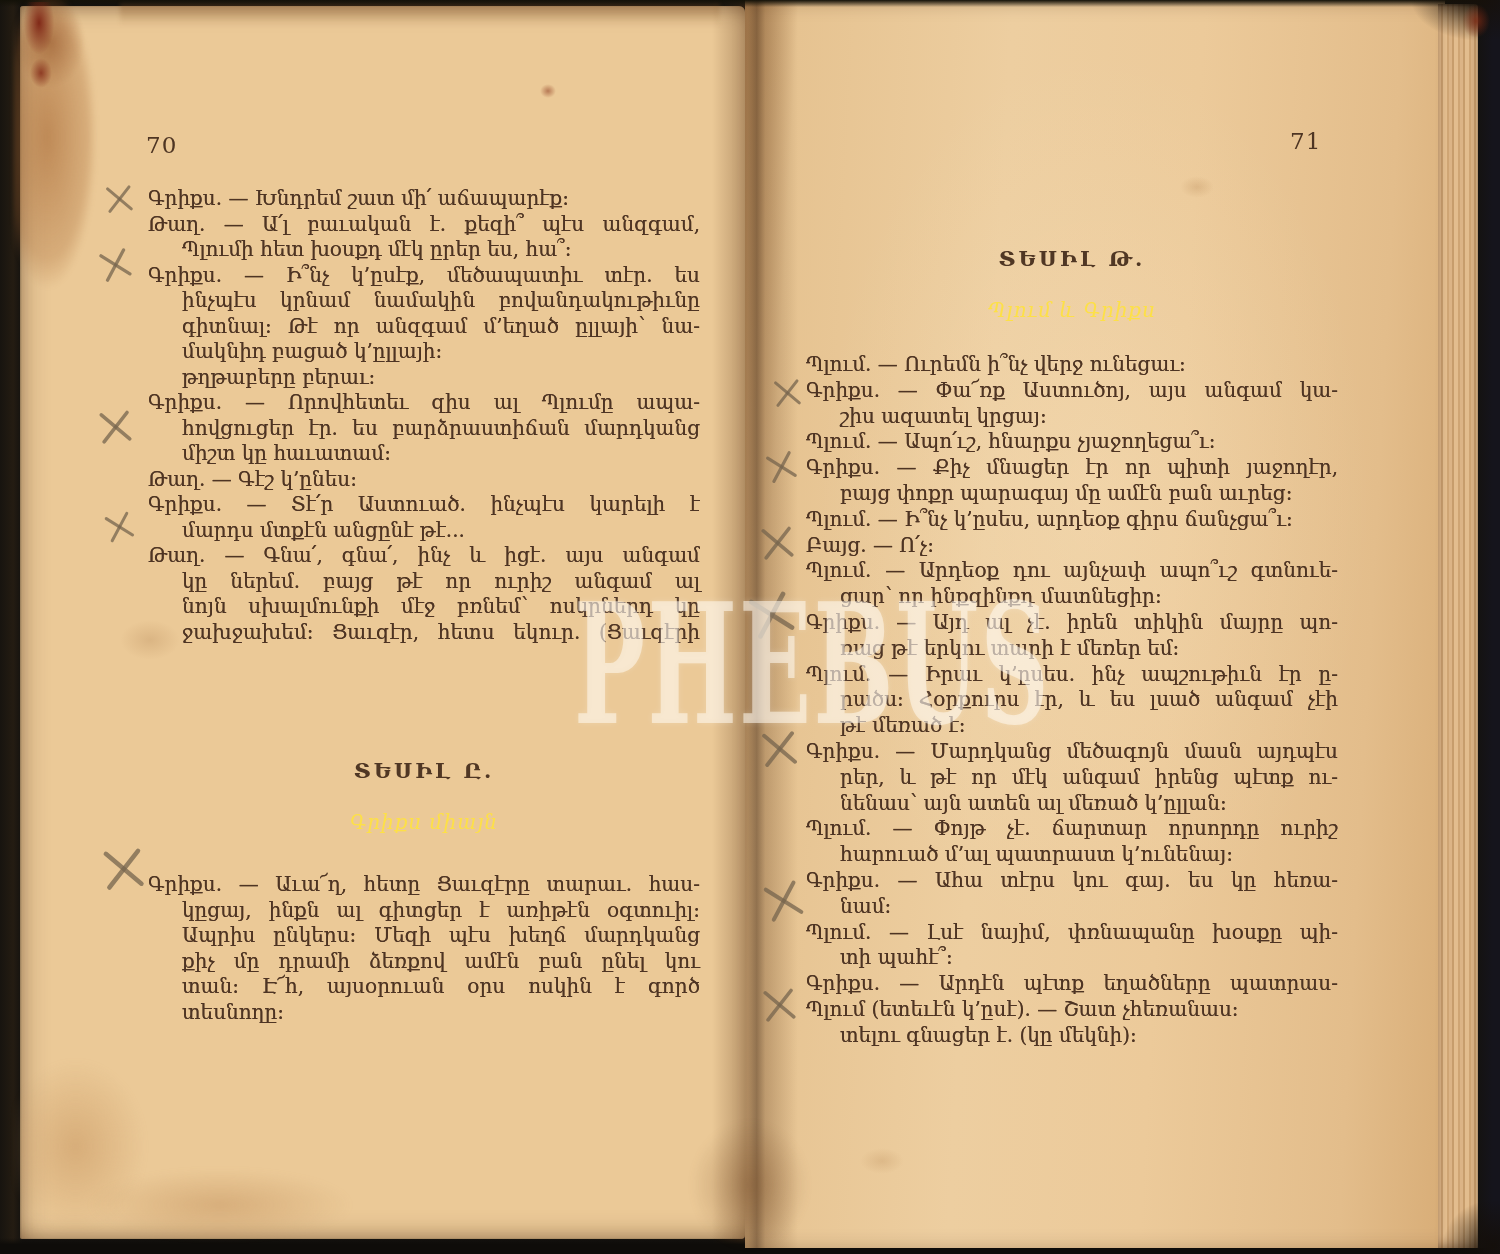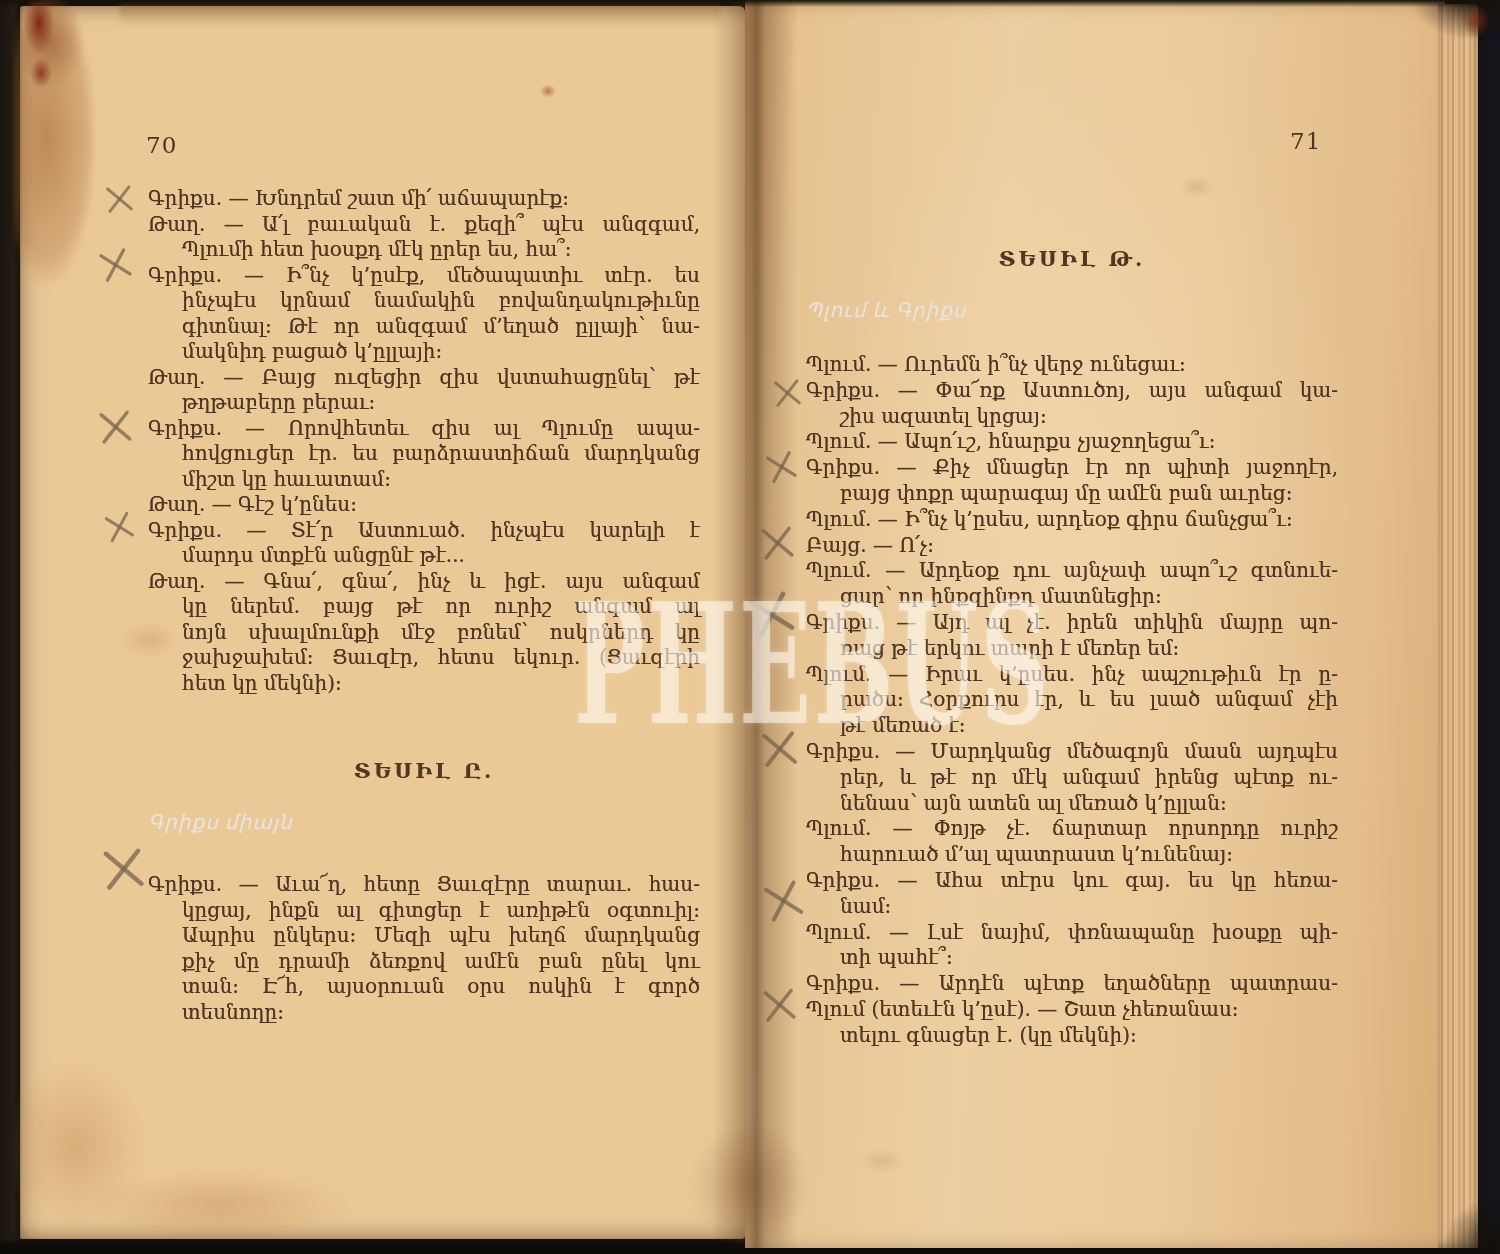--- a/index.html
+++ b/index.html
@@ -62,21 +62,21 @@
   .st-tr-wedge{left:1372px;top:-18px;width:140px;height:84px;background:radial-gradient(ellipse 70% 70% at 78% 20%, rgba(22,16,10,.95), rgba(22,16,10,0) 72%);}
   .st-tr-red{left:1462px;top:4px;width:28px;height:34px;background:radial-gradient(ellipse, rgba(126,42,20,.8), rgba(126,42,20,0) 70%);}
   .st-br-shadow{left:1408px;top:1168px;width:100px;height:92px;background:radial-gradient(ellipse 70% 70% at 85% 85%, rgba(20,14,8,.85), rgba(20,14,8,0) 72%);}
   .st-r-dot1{left:1180px;top:176px;width:34px;height:22px;background:radial-gradient(ellipse, rgba(172,122,70,.25), rgba(172,122,70,0) 70%);}
   .st-r-dot2{left:860px;top:1148px;width:44px;height:26px;background:radial-gradient(ellipse, rgba(172,122,70,.22), rgba(172,122,70,0) 70%);}
   .st-gut-bot{left:690px;top:1120px;width:120px;height:130px;background:radial-gradient(ellipse, rgba(110,66,30,.35), rgba(110,66,30,0) 70%);filter:blur(3px);}
 
   
   .pagenum{position:absolute;font-size:23px;color:#4e3523;letter-spacing:1px;}
   .sect-title{position:absolute;font-size:21px;font-weight:700;letter-spacing:3px;color:#503724;text-align:center;}
-  .sect-sub{position:absolute;font-size:20px;font-style:italic;color:#e5e5e5;letter-spacing:1px;font-family:Liberation Serif, serif;}
+  .sect-sub{position:absolute;font-size:20px;font-style:italic;color:#fde047;text-align:center;letter-spacing:1px;}
   .body-col{position:absolute;font-size:20px;color:#4e3423;}
   .tline{
     height:25.5px;line-height:25.5px;
     text-align:justify;text-align-last:justify;
     text-shadow:0 0 .6px rgba(78,52,35,.8);
   }
   .col-right .tline{height:25.8px;line-height:25.8px;}
   .tline.ind{padding-left:34px;}
   .tline.pend{text-align-last:left;}
 
@@ -138,33 +138,31 @@
   <div class="pagenum" style="left:146px;top:132px;">70</div>
 
   <div class="body-col col-left" style="left:148px;top:186px;width:552px;">
       <div class="tline pend">Գրիքս. — Խնդրեմ շատ մի՛ աճապարէք։</div>
       <div class="tline">Թաղ. — Ա՛լ բաւական է. քեզի՞ պէս անզգամ,</div>
       <div class="tline ind pend">Պլումի հետ խօսքդ մէկ ըրեր ես, հա՞։</div>
       <div class="tline">Գրիքս. — Ի՞նչ կ’ըսէք, մեծապատիւ տէր. ես</div>
       <div class="tline ind">ինչպէս կրնամ նամակին բովանդակութիւնը</div>
       <div class="tline ind">գիտնալ։ Թէ որ անզգամ մ’եղած ըլլայի՝ նա-</div>
       <div class="tline ind pend">մակնիդ բացած կ’ըլլայի։</div>
-      <div class="tline">Թաղ. — Բայց ուզեցիր զիս վստահացընել՝ թէ</div>
       <div class="tline ind pend">թղթաբերը բերաւ։</div>
       <div class="tline">Գրիքս. — Որովհետեւ զիս ալ Պլումը ապա-</div>
       <div class="tline ind">հովցուցեր էր. ես բարձրաստիճան մարդկանց</div>
       <div class="tline ind pend">միշտ կը հաւատամ։</div>
       <div class="tline pend">Թաղ. — Գէշ կ’ընես։</div>
       <div class="tline">Գրիքս. — Տէ՛ր Աստուած. ինչպէս կարելի է</div>
       <div class="tline ind pend">մարդս մտքէն անցընէ թէ...</div>
       <div class="tline">Թաղ. — Գնա՛, գնա՛, ինչ և իցէ. այս անգամ</div>
       <div class="tline ind">կը ներեմ. բայց թէ որ ուրիշ անգամ ալ</div>
       <div class="tline ind">նոյն սխալմունքի մէջ բռնեմ՝ ոսկրներդ կը</div>
       <div class="tline ind">ջախջախեմ։ Ցաւզէր, հետս եկուր. (Ցաւզէրի</div>
-      <div class="tline ind pend">հետ կը մեկնի)։</div>
     </div>
 
   <div class="sect-title" style="left:148px;top:758px;width:552px;">ՏԵՍԻԼ Ը.</div>
   <div class="sect-sub" style="left:148px;top:810px;width:552px;">Գրիքս միայն</div>
 
   <div class="body-col col-left" style="left:148px;top:872px;width:552px;">
       <div class="tline">Գրիքս. — Աւա՜ղ, հետը Ցաւզէրը տարաւ. հաս-</div>
       <div class="tline ind">կըցայ, ինքն ալ գիտցեր է առիթէն օգտուիլ։</div>
       <div class="tline ind">Ապրիս ընկերս։ Մեզի պէս խեղճ մարդկանց</div>
       <div class="tline ind">քիչ մը դրամի ձեռքով ամէն բան ընել կու</div>

